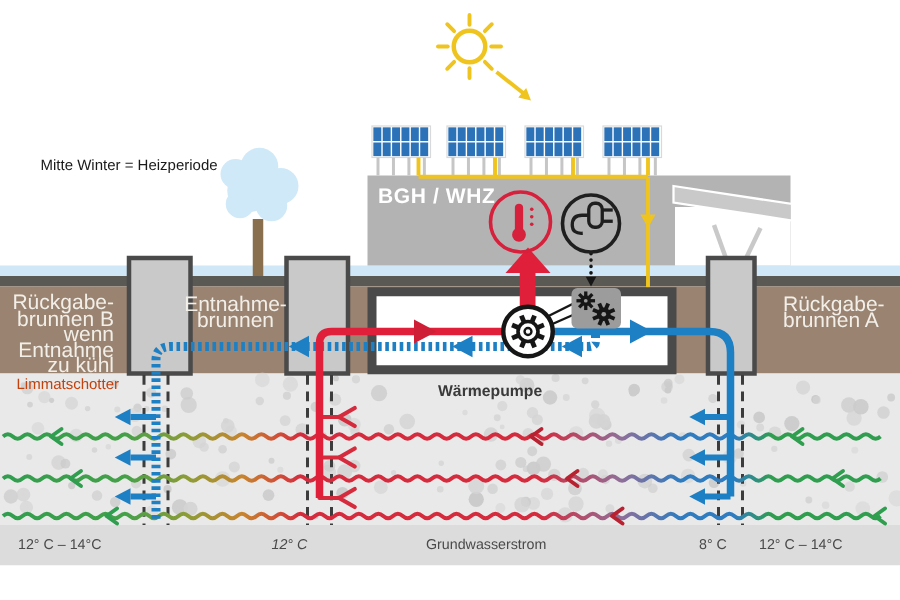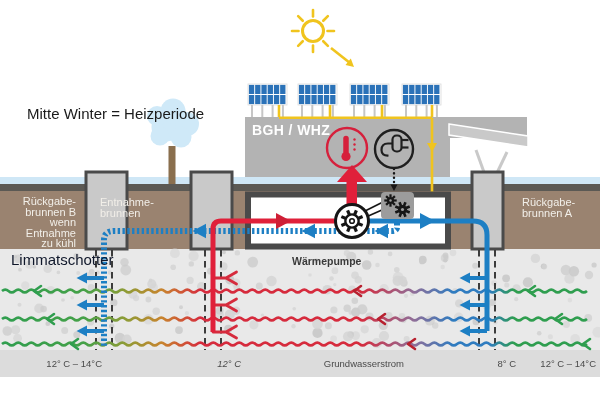--- a/index.html
+++ b/index.html
@@ -3,27 +3,27 @@
 <meta charset="utf-8">
 <style>
   html,body{margin:0;padding:0;background:#fff;}
   #stage{
     position:relative;width:600px;height:400px;overflow:hidden;
     font-family:"Liberation Sans","DejaVu Sans",sans-serif;background:#fff;
   }
   #scene{position:absolute;left:0;top:0;}
   .lbl{position:absolute;color:#4a4a4a;}
   .title-head{font-size:11.5px;font-weight:bold;color:#1a1a1a;line-height:13px;}
-  .title-sub{font-size:15px;color:#1a1a1a;margin-top:2px;}
+  .title-sub{font-size:10px;color:#1a1a1a;margin-top:2px;}
   .bgh{font-size:14px;font-weight:bold;color:#fff;letter-spacing:.4px;}
-  .well-label{font-size:11px;line-height:10.5px;color:#f2efe9;}
+  .well-label{font-size:14px;line-height:10.5px;color:#f2efe9;}
   .well-note{margin-top:0;}
-  .schotter{font-size:15px;color:#0f172a;}
+  .schotter{font-size:10px;color:#c2410c;}
   .wp{font-size:10.5px;font-weight:bold;color:#3a3a3a;text-align:left;}
-  .temp{font-size:9.5px;color:#4a4a4a;text-align:right;}
+  .temp{font-size:9.5px;color:#4a4a4a;text-align:left;}
 </style>
 </head>
 <body>
 
 <div id="stage">
 <svg id="scene" width="600" height="400" viewBox="0 0 600 400">
   <defs>
     <linearGradient id="gwgrad" gradientUnits="userSpaceOnUse" x1="0" y1="0" x2="600" y2="0">
       <stop offset="0" stop-color="#2f9e4f"></stop>
       <stop offset="0.14" stop-color="#45a148"></stop>
@@ -490,21 +490,21 @@
 
   <div class="lbl bgh" style="left:252px;top:122px;">BGH / WHZ</div>
 
   <div class="lbl well-label" style="left:2px;top:196px;width:74px;text-align:right;">
     <div>Rückgabe-</div>
     <div>brunnen B</div>
     <div class="well-note">wenn Entnahme</div>
     <div>zu kühl</div>
   </div>
 
-  <div class="lbl well-label" style="left:100px;top:197px;width:78px;">
+  <div class="lbl well-label" style="left:118px;top:197px;width:78px;text-align:center;">
     <div>Entnahme-</div>
     <div>brunnen</div>
   </div>
 
   <div class="lbl well-label" style="left:522px;top:197px;width:72px;">
     <div>Rückgabe-</div>
     <div>brunnen A</div>
   </div>
 
   <div class="lbl schotter" style="left:11px;top:251px;">Limmatschotter</div>

